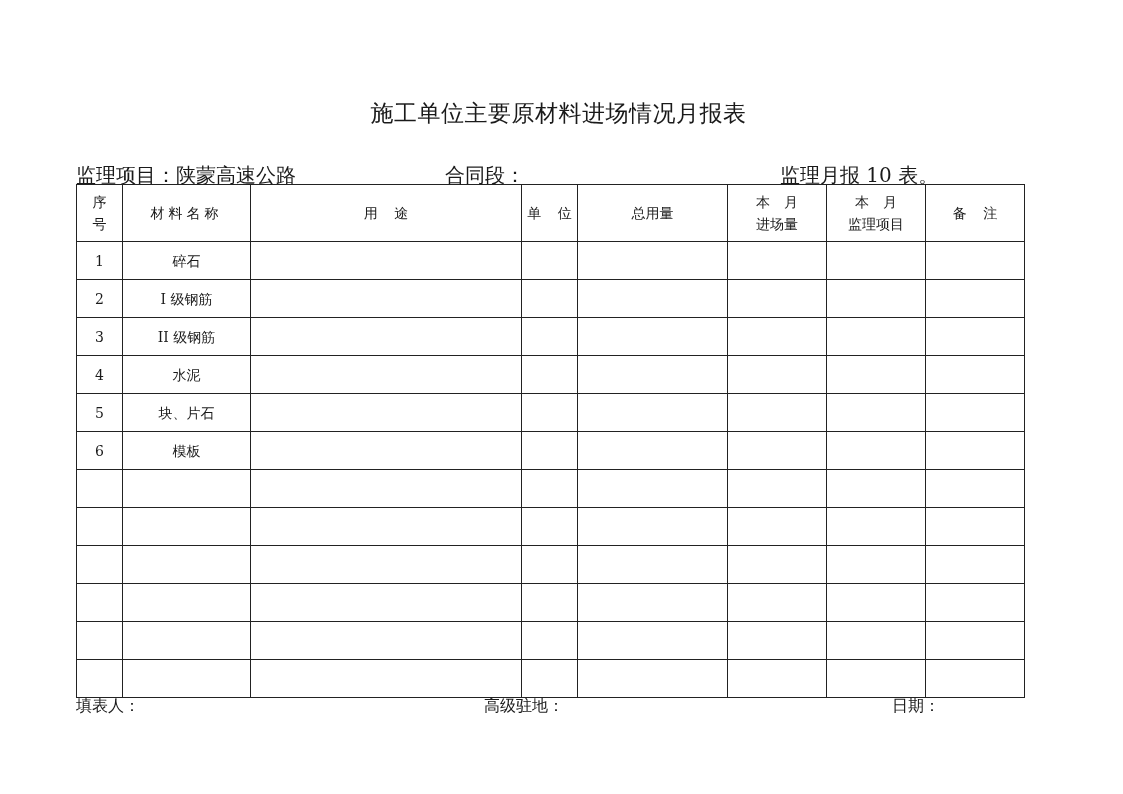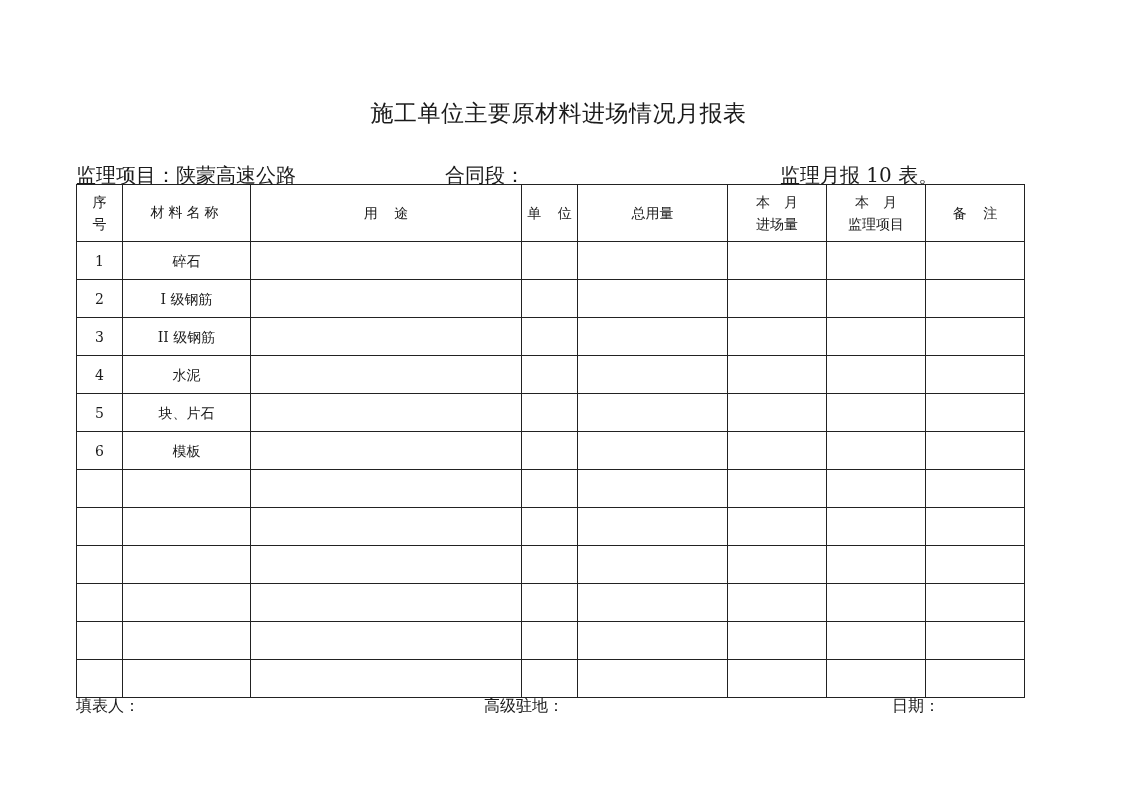--- a/index.html
+++ b/index.html
@@ -54,21 +54,21 @@
     font-size: 14px;
     line-height: 22px;
     color: #1a1a1a;
   }
   table.report thead th {
     height: 56px;
   }
   table.report tbody td {
     height: 37px;
   }
-  .spaced { letter-spacing: 4px; font-family: Liberation Mono, monospace; }
+  .spaced { letter-spacing: 4px; }
   .wide { word-spacing: 12px; }
 </style>
 </head>
 <body>
 
 <div class="title">施工单位主要原材料进场情况月报表</div>
 
 <div class="meta" style="left:76px;">监理项目：陕蒙高速公路</div>
 <div class="meta" style="left:445px;text-align:center;">合同段：</div>
 <div class="meta" style="left:740px;margin-left:40px;">监理月报 10 表。</div>

